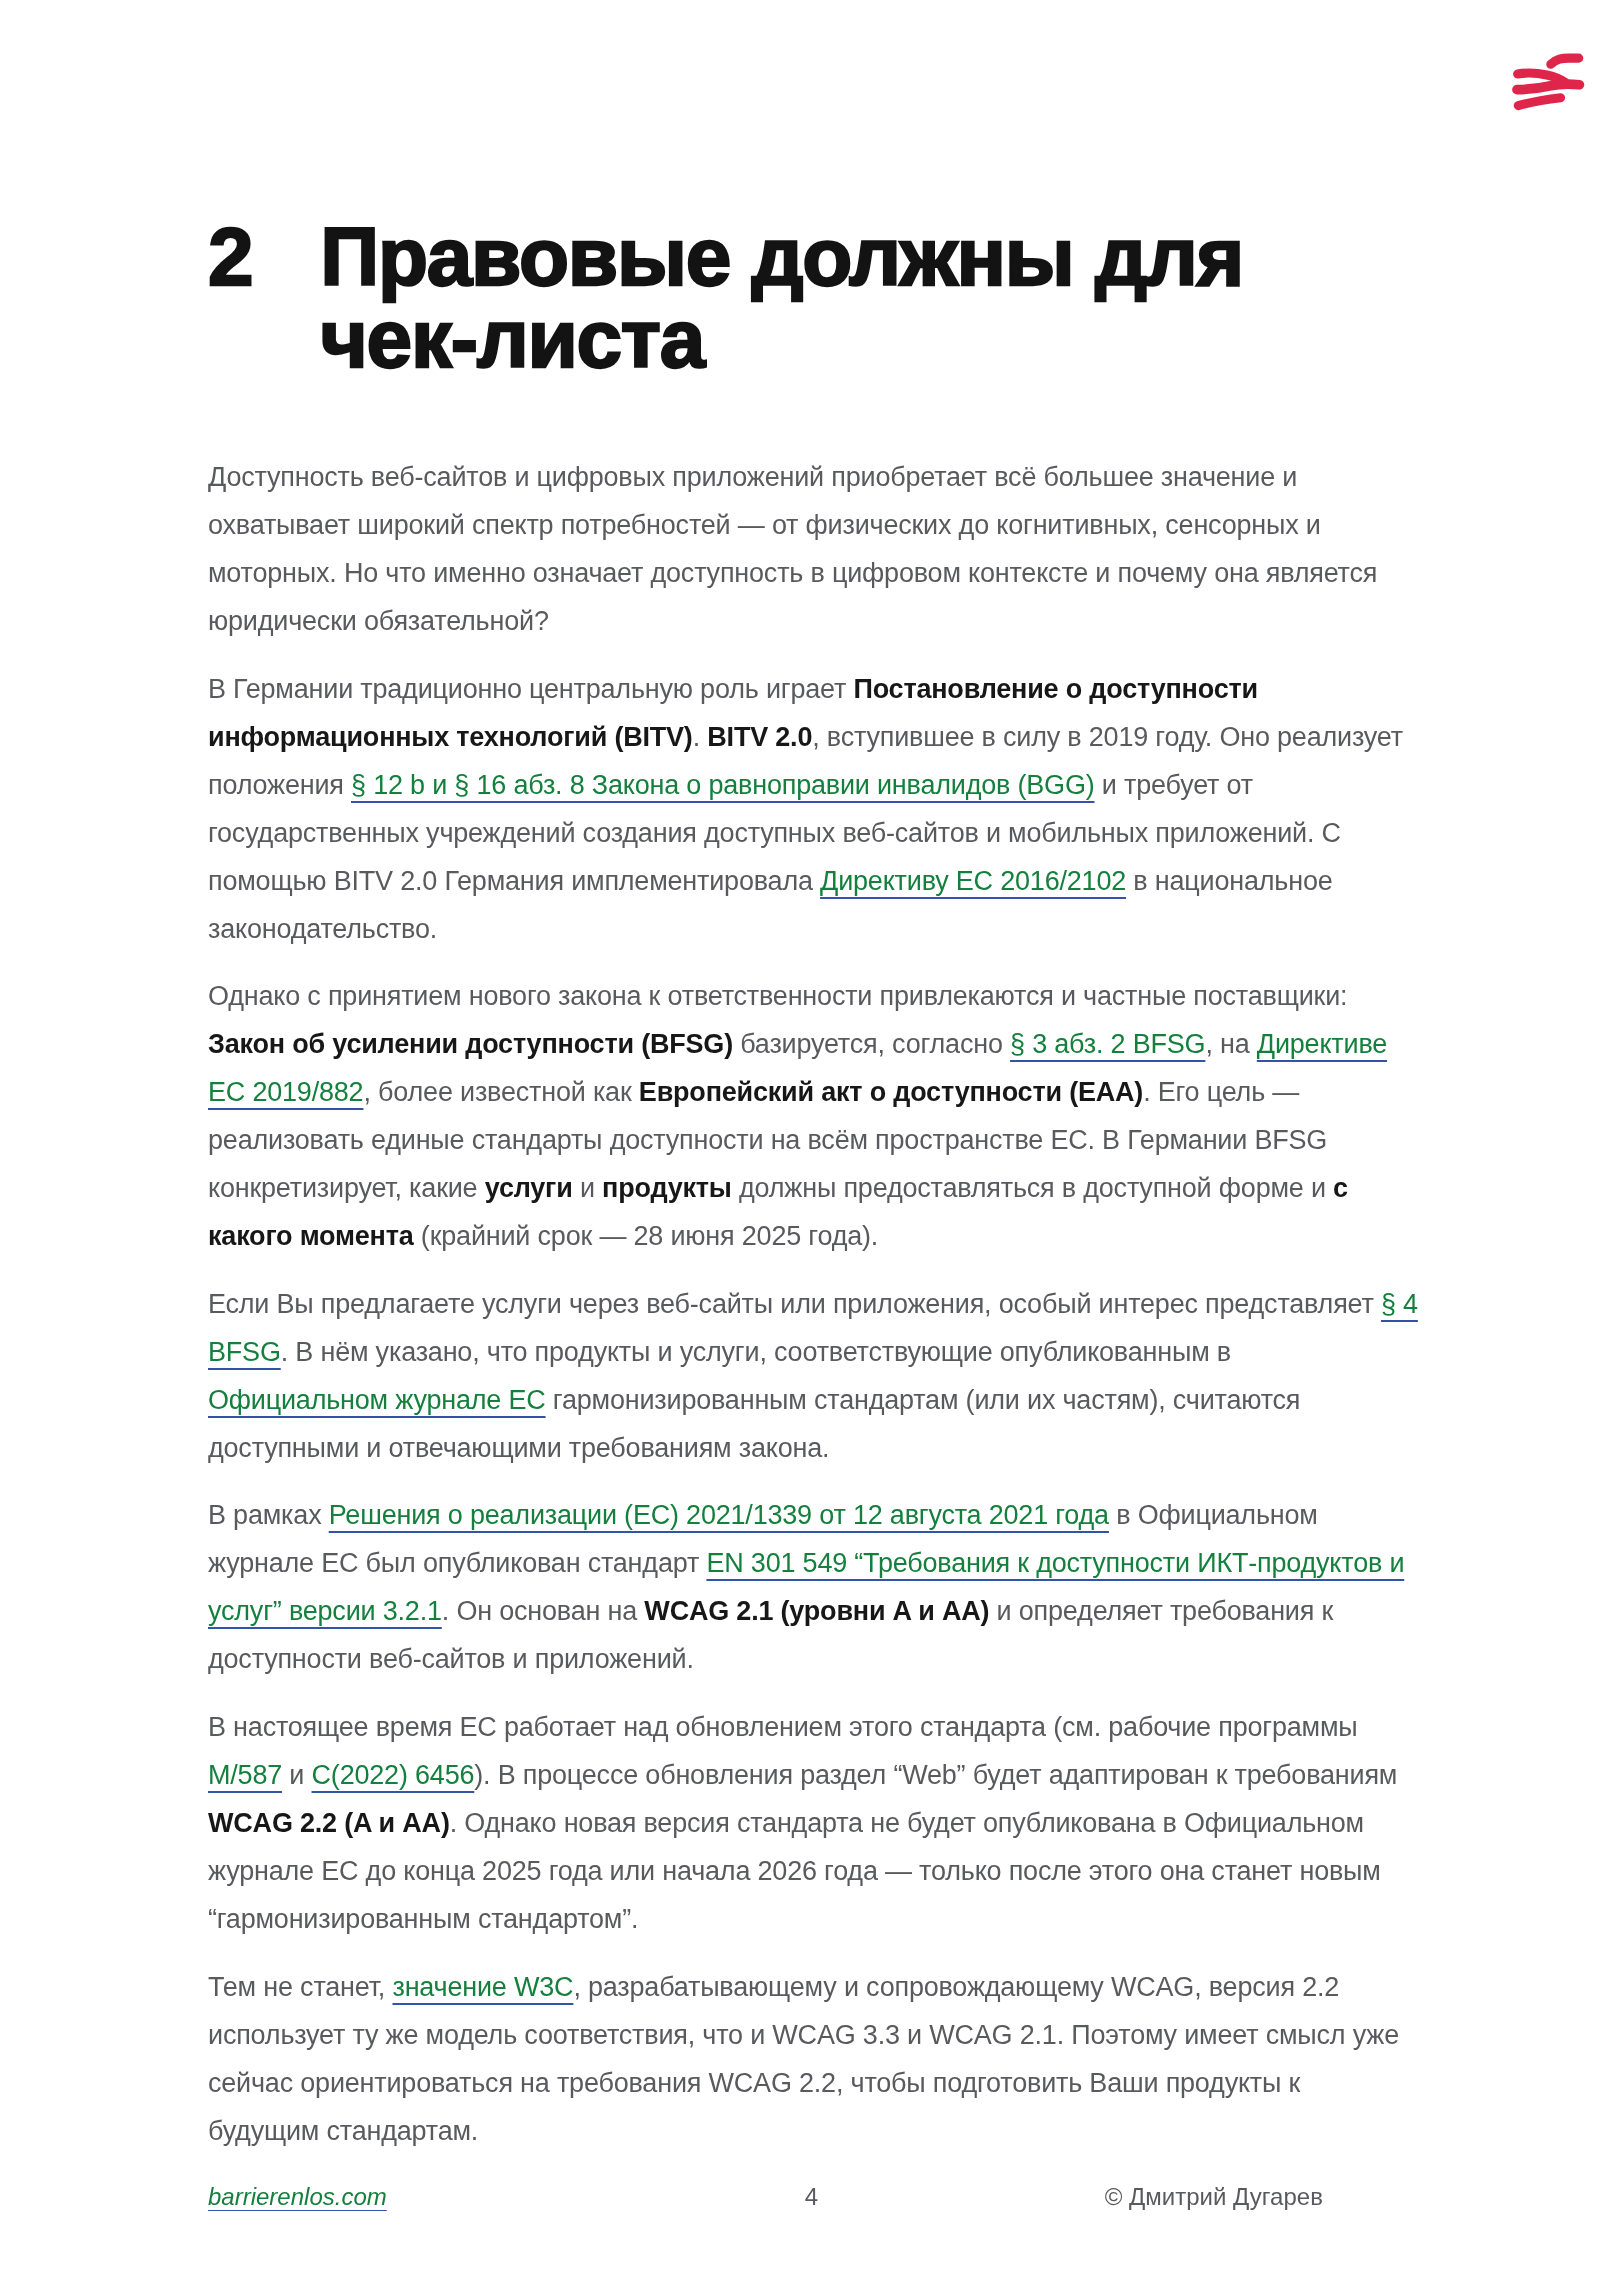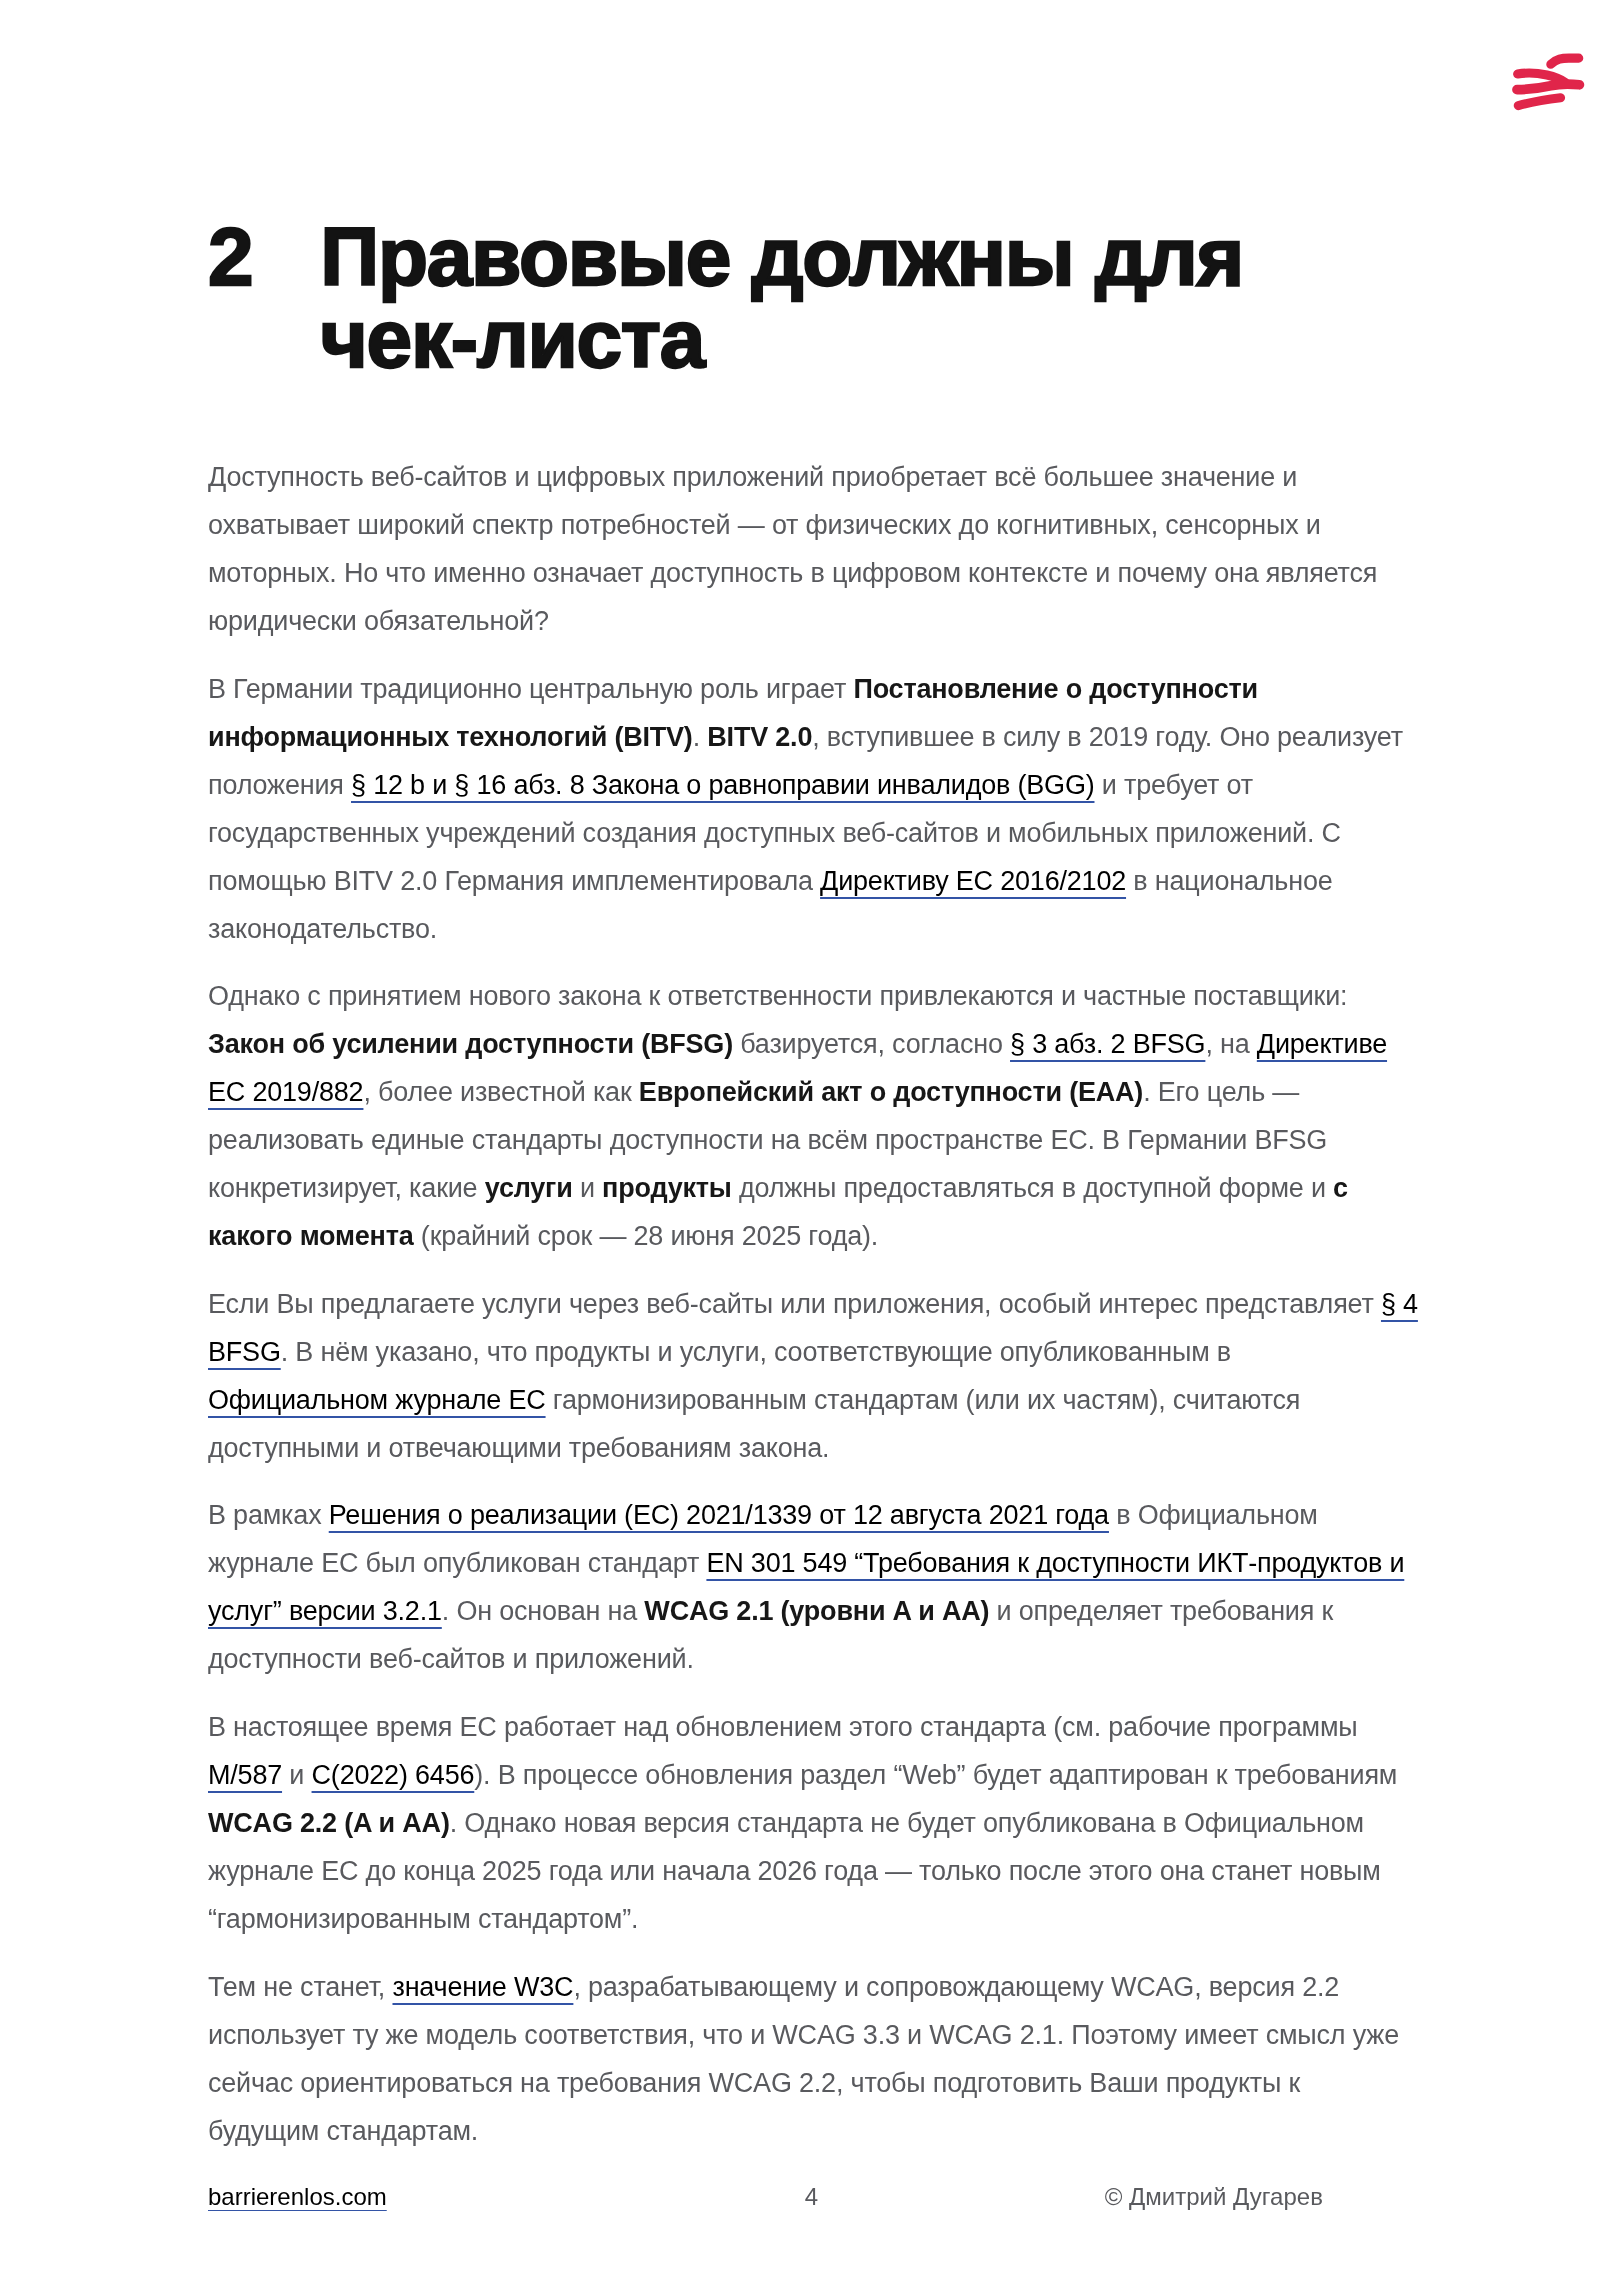--- a/index.html
+++ b/index.html
@@ -43,40 +43,40 @@
     font-weight: 400;
     color: #595a5e;
     letter-spacing: -0.2px;
   }
   .paragraphs p:last-child { margin-bottom: 0; }
   .paragraphs .b {
     font-weight: 700;
     color: #171717;
   }
   a.lnk {
-    color: #000000;
+    color: #15803d;
     text-decoration: underline;
     text-decoration-thickness: 1.6px;
     text-underline-offset: 6.5px;
     text-decoration-color: #3354a6;
   }
   .footer {
     position: absolute;
     left: 208px;
     right: 208px;
     bottom: 84px;
     display: flex;
     align-items: baseline;
     font-size: 24px;
     color: #595a5e;
   }
   .footer > * { flex: 1; }
   .footer .f-center { text-align: center; }
   .footer .f-right { text-align: center; }
-  .footer a.lnk { text-underline-offset: 5.2px; text-decoration-thickness: 1.3px; }
+  .footer a.lnk { text-underline-offset: 5.2px; text-decoration-thickness: 1.3px; font-style: italic; }
 </style>
 </head>
 <body>
 
 <div class="page">
 
   <div class="logo">
     <svg viewBox="0 0 132 100" width="86" height="65">
       <g fill="none" stroke="#E0254A" stroke-linecap="round">
         <path d="M78 22 C87 13.5 95 12.5 106 12.5 L121 12.5" stroke-width="14"></path>

